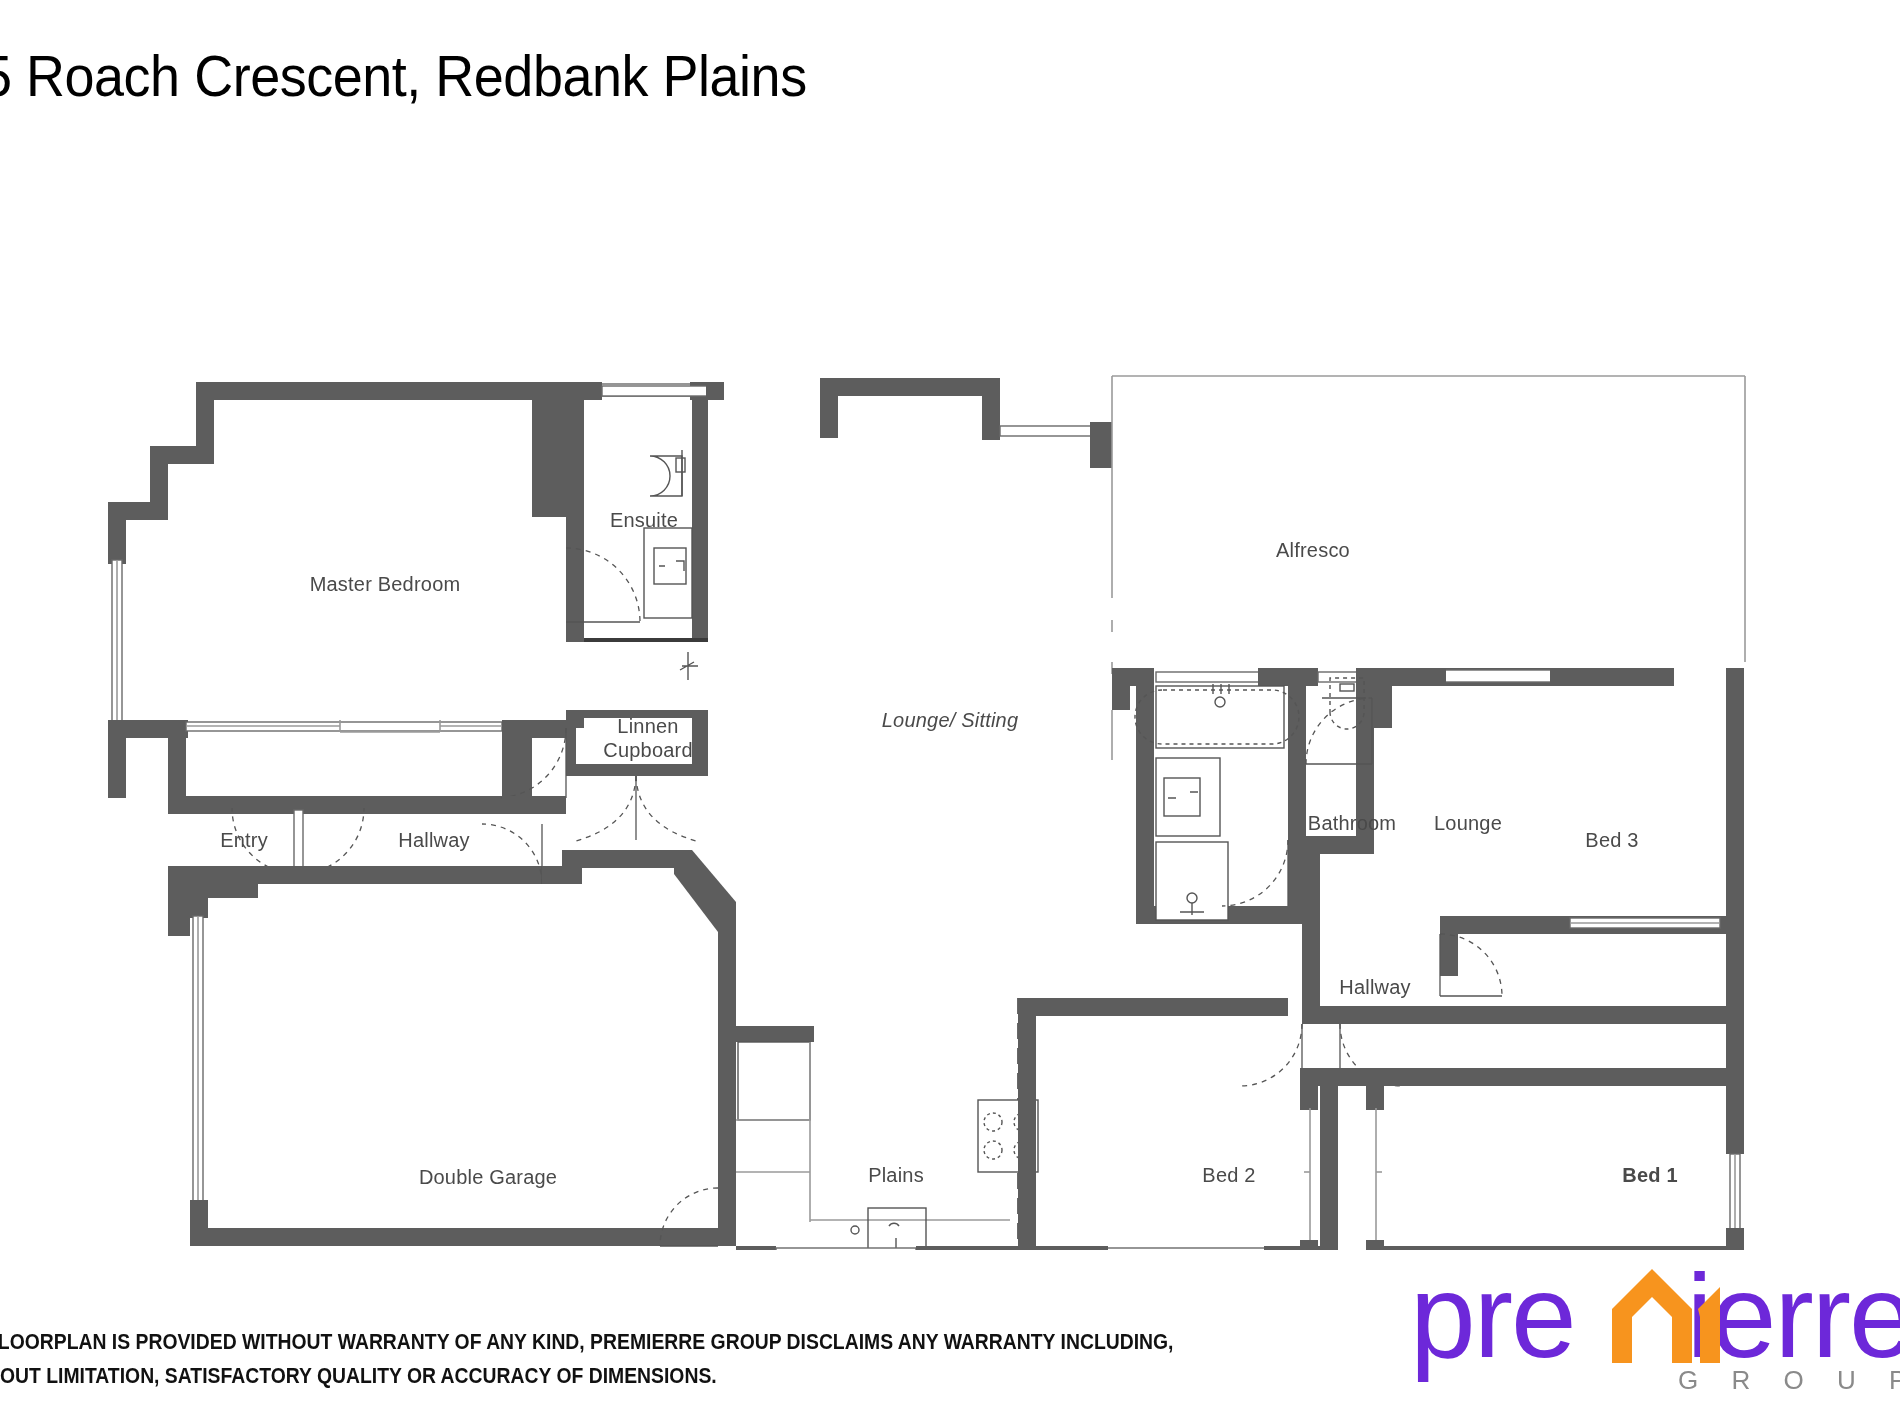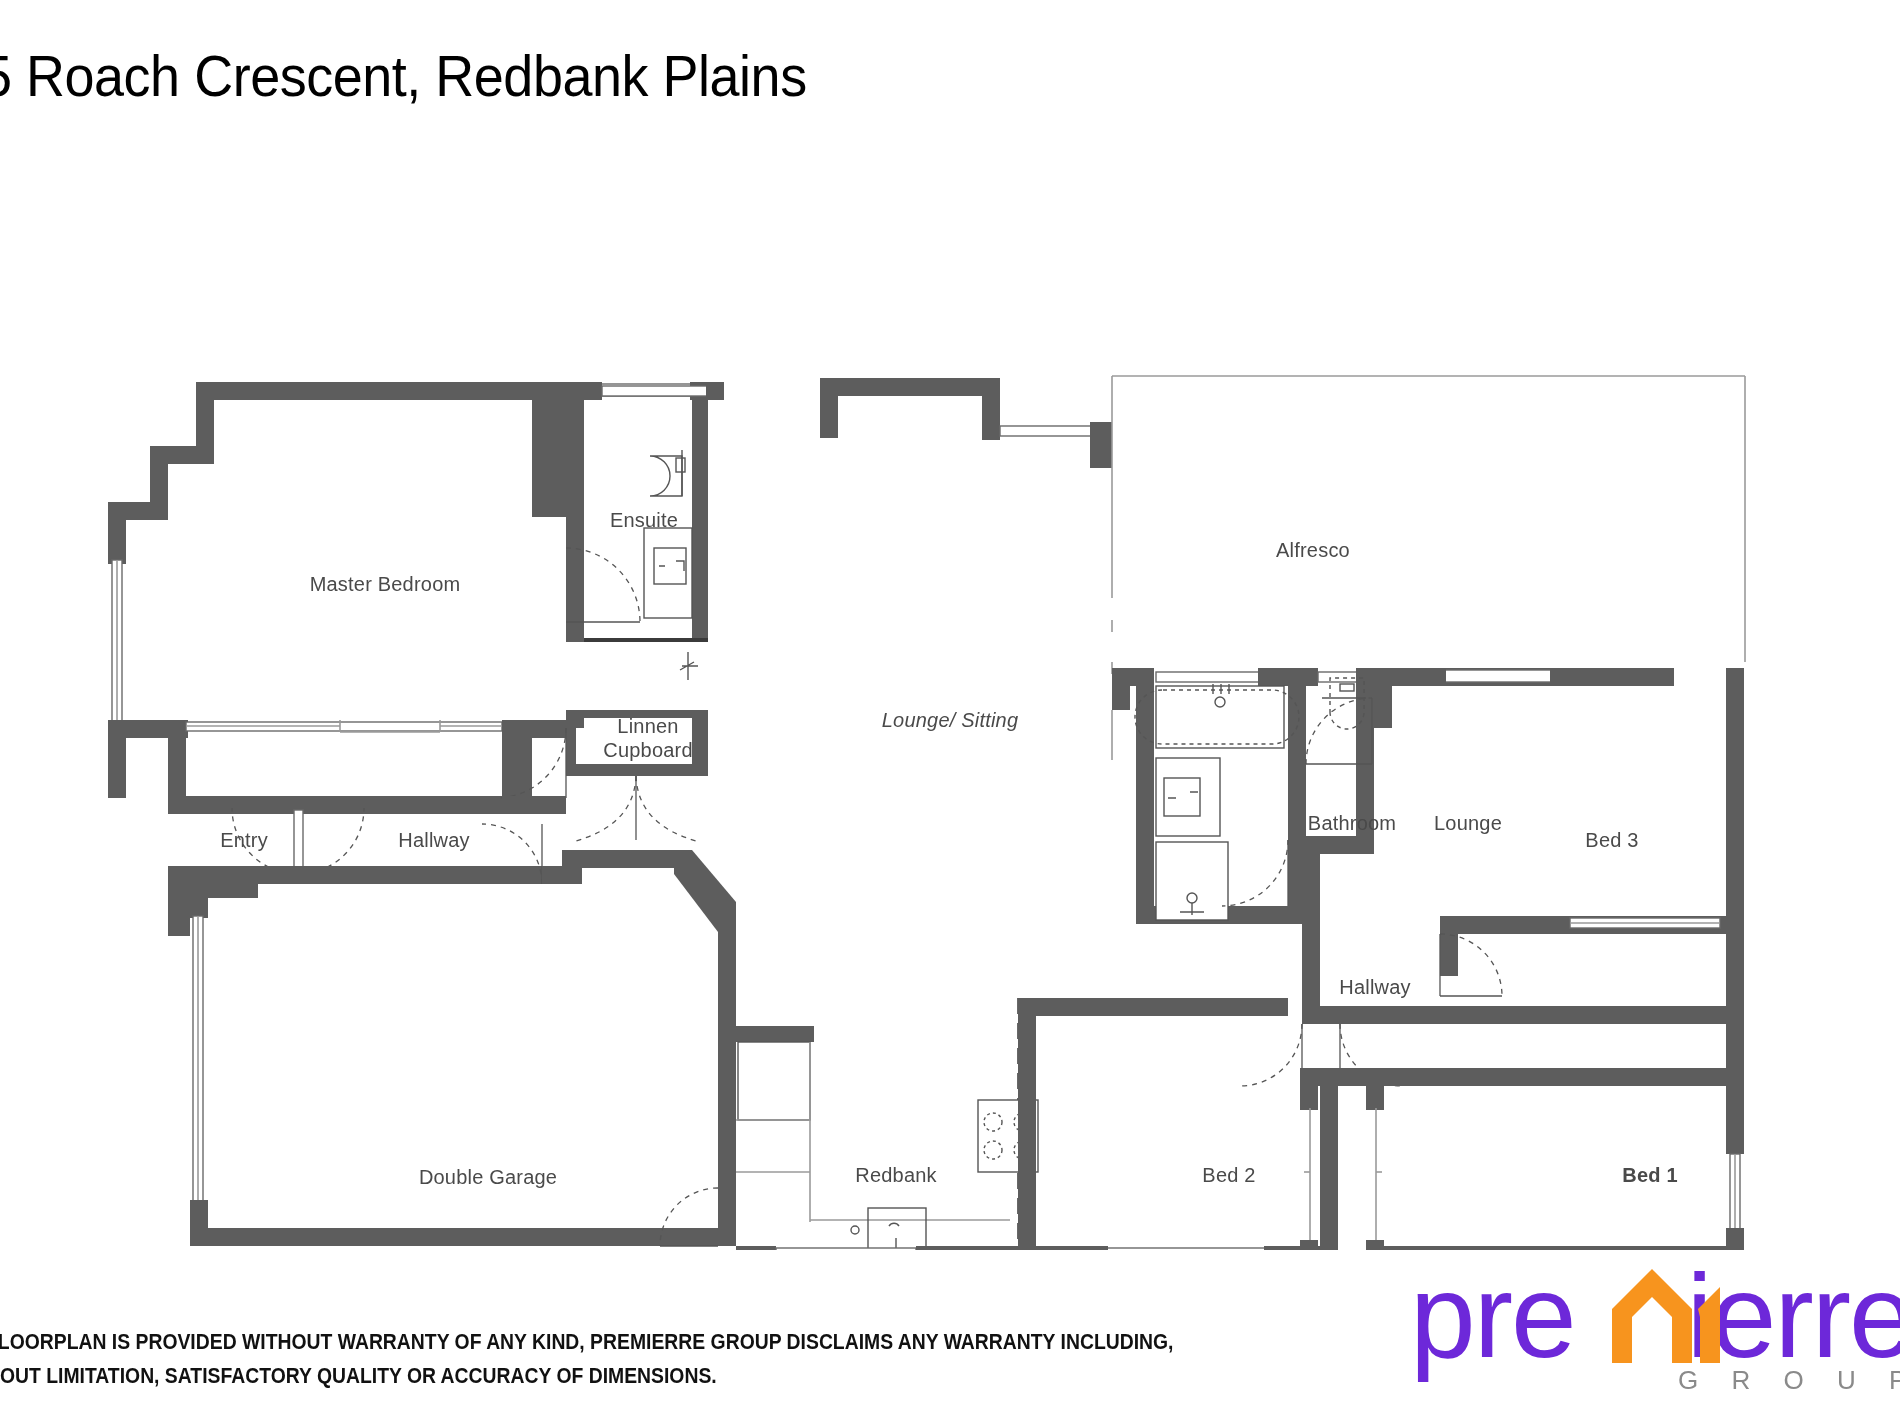--- a/index.html
+++ b/index.html
@@ -389,21 +389,21 @@
   </div>
   <div class="room-label" style="left:244px;  top:690px;">Entry</div>
   <div class="room-label" style="left:434px;  top:690px;">Hallway</div>
   <div class="room-label" style="left:950px;  top:570px;font-style:italic;">Lounge/ Sitting</div>
   <div class="room-label" style="left:1313px; top:400px;">Alfresco</div>
   <div class="room-label" style="left:1352px; top:673px;">Bathroom</div>
   <div class="room-label" style="left:1468px; top:673px;">Lounge</div>
   <div class="room-label" style="left:1612px; top:690px;">Bed 3</div>
   <div class="room-label" style="left:1375px; top:837px;">Hallway</div>
   <div class="room-label" style="left:488px;  top:1027px;">Double Garage</div>
-  <div class="room-label" style="left:896px;  top:1025px;">Redbank</div>
+  <div class="room-label" style="left:896px;  top:1025px;">Plains</div>
   <div class="room-label" style="left:1229px; top:1025px;">Bed 2</div>
   <div class="room-label" style="left:1650px; top:1025px;font-weight:bold;">Bed 1</div>
 
 </div>
 
 <div id="disclaimer">
   <div>FLOORPLAN IS PROVIDED WITHOUT WARRANTY OF ANY KIND, PREMIERRE GROUP DISCLAIMS ANY WARRANTY INCLUDING,</div>
   <div>HOUT LIMITATION, SATISFACTORY QUALITY OR ACCURACY OF DIMENSIONS.</div>
 </div>
 

